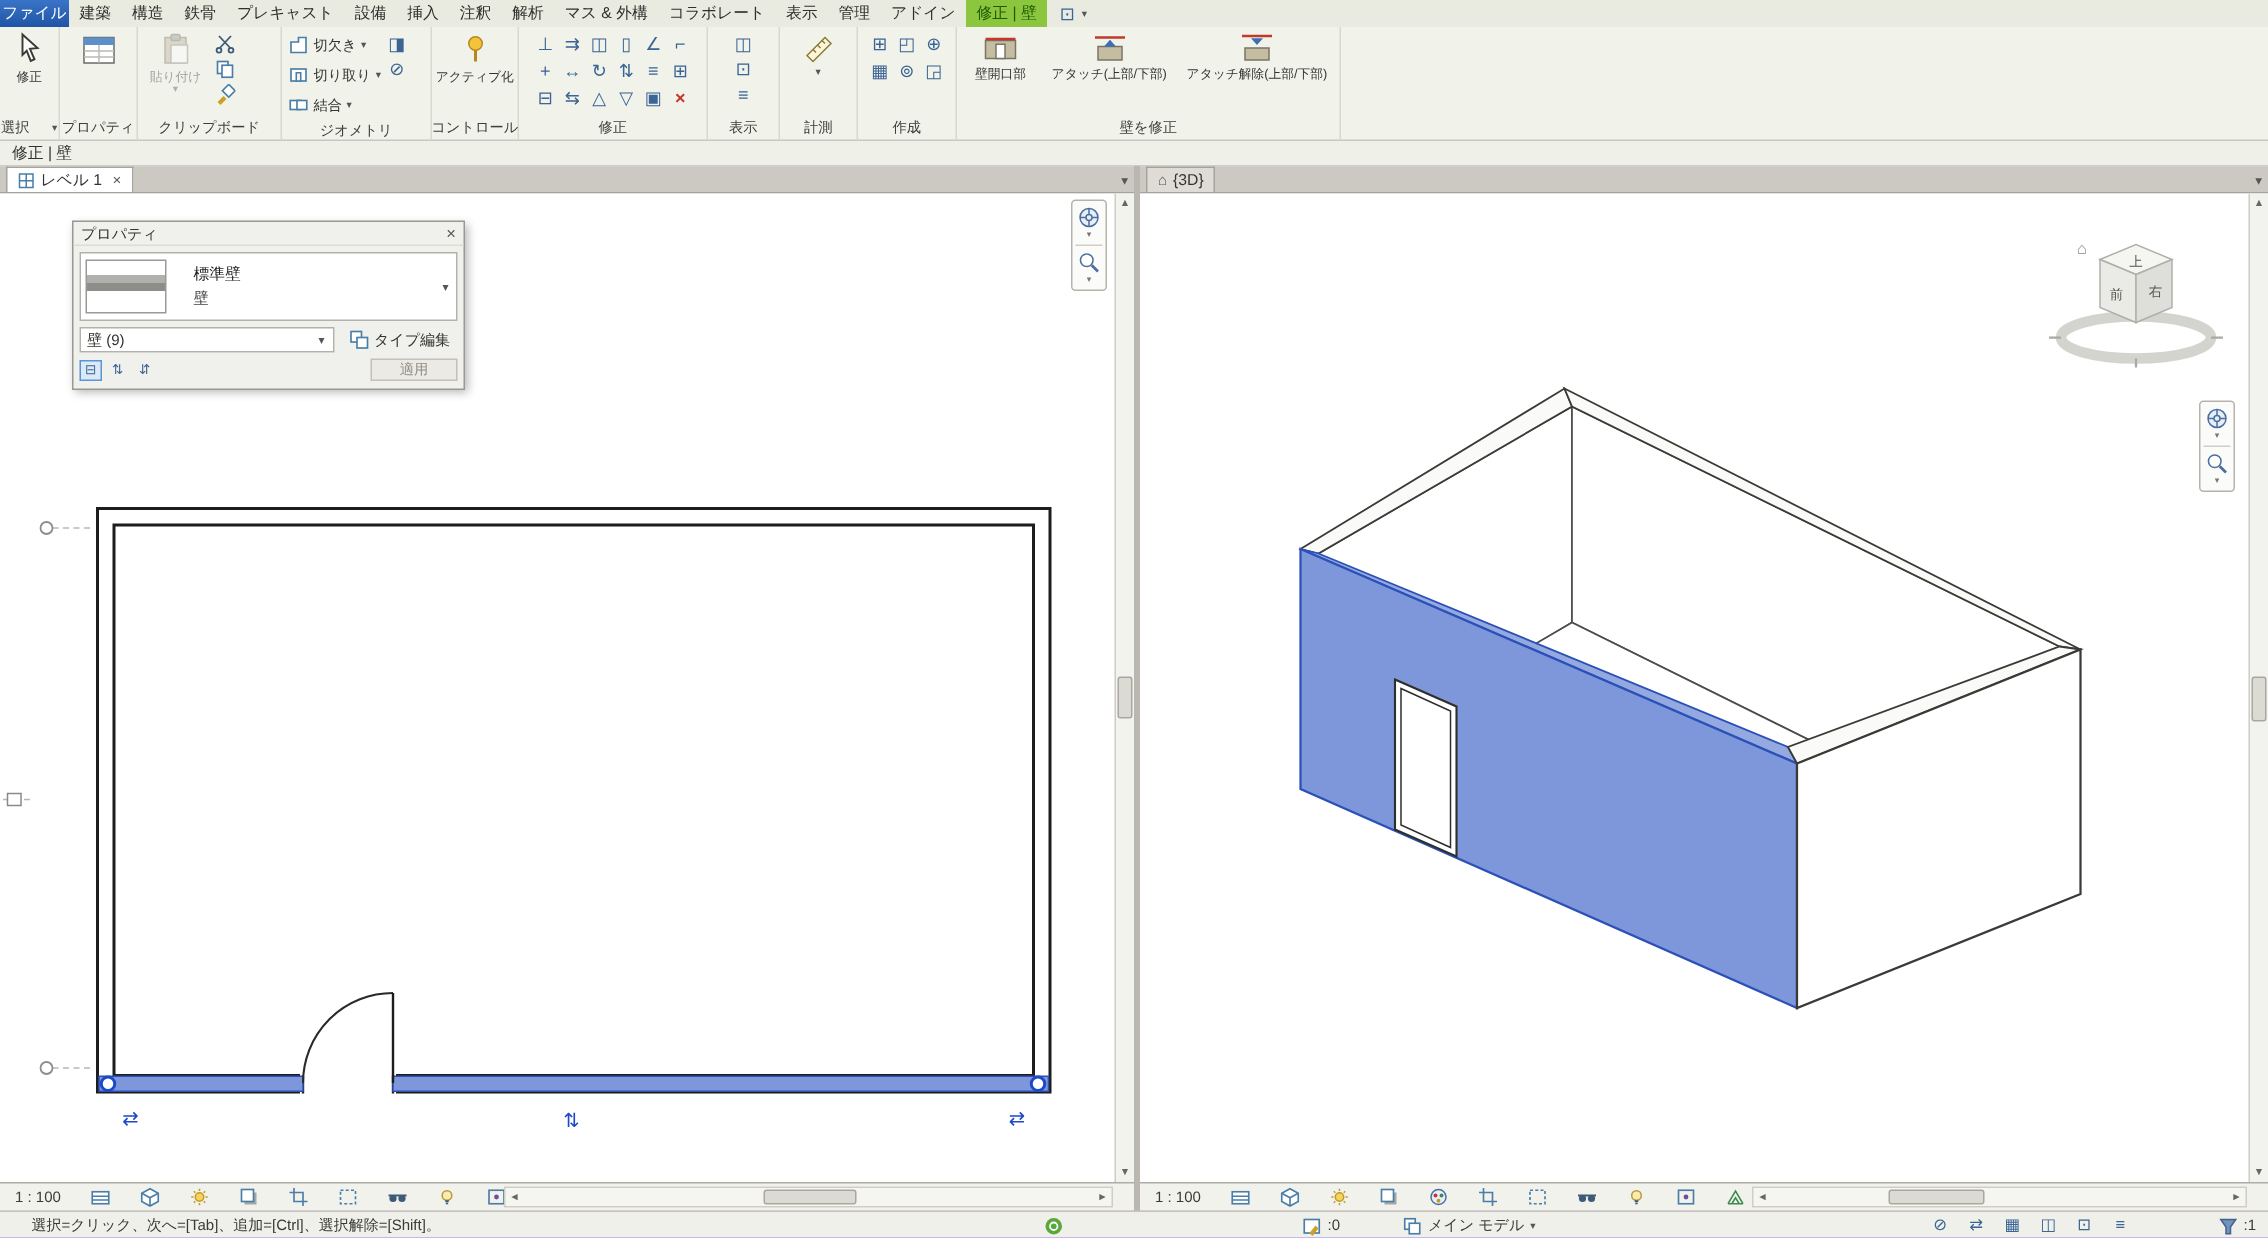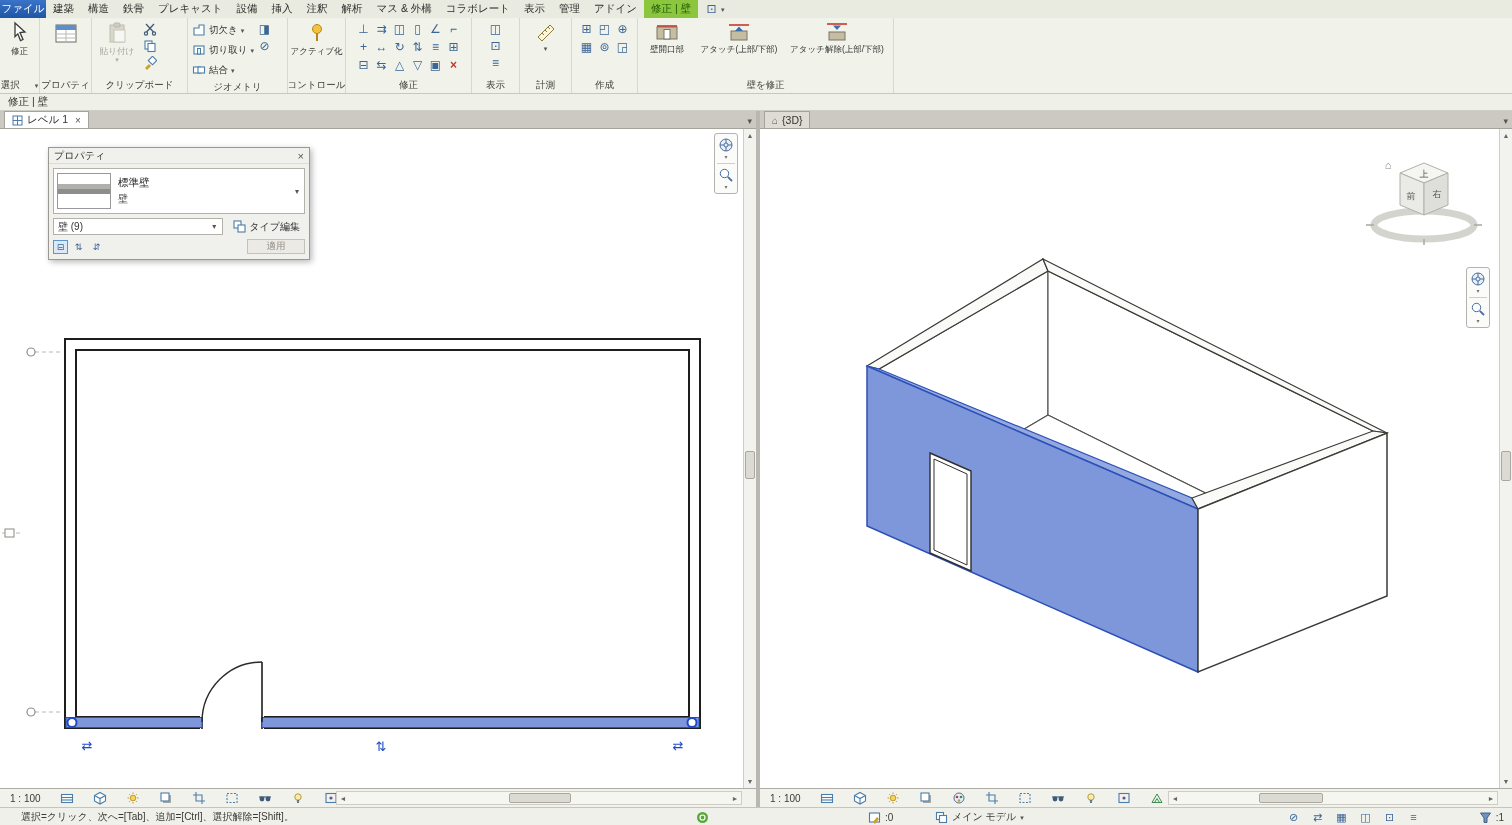--- a/index.html
+++ b/index.html
@@ -57,21 +57,21 @@
 
   
   .vscroll{position:absolute;right:0;top:0;width:13px;height:659px;background:#f2f2ee;border-left:1px solid #cfcdc6}
   .vthumb{position:absolute;left:1px;width:10px;background:#dbdad3;border:1px solid #a9a7a0;border-radius:2px}
   .sarrow{position:absolute;left:0;width:12px;height:13px;color:#666;font-size:7px;display:flex;align-items:center;justify-content:center}
 
   
   .props{position:absolute;left:48px;top:18px;width:262px;background:#f0f0ec;border:1px solid #9a9890;box-shadow:2px 2px 6px rgba(0,0,0,.28);font-size:10px;z-index:5}
   .ptitle{height:16px;display:flex;align-items:center;justify-content:space-between;padding:0 5px;border-bottom:1px solid #dddbd4;color:#33332f}
   .pclose{font-size:11px;color:#555}
-  .typesel{margin:4px;background:#fff;border:1px solid #b3b1aa;height:46px;display:flex;align-items:center;gap:7px;padding:3px}
+  .typesel{margin:4px;background:#fff;border:1px solid #b3b1aa;height:46px;display:flex;align-items:center;gap:18px;padding:3px}
   .thumbimg{width:54px;height:36px;border:1px solid #999;background:linear-gradient(#fff 28%,#b0b0ac 28%,#b0b0ac 44%,#8d8d89 44%,#8d8d89 58%,#fff 58%)}
   .tsel-txt{flex:1;display:flex;flex-direction:column;gap:2px}
   .tsel-name{font-size:10.5px;color:#222}
   .tsel-fam{font-size:10px;color:#444}
   .tsel-caret{font-size:8px;color:#555;padding-right:2px}
   .prow{display:flex;align-items:center;margin:4px;gap:5px}
   .psel{flex:1;height:17px;border:1px solid #b3b1aa;background:#fff;display:flex;align-items:center;justify-content:space-between;padding:0 4px}
   .ptbtn{height:17px;display:flex;align-items:center;gap:3px;padding:0 4px;background:#f0f0ec;border:1px solid transparent}
   .minirow{display:flex;align-items:center;margin:3px 4px 5px;gap:3px}
   .minibtn{width:15px;height:14px;display:flex;align-items:center;justify-content:center;font-size:9px;color:#3b6595;border:1px solid transparent}
@@ -341,21 +341,21 @@
           <span class="gi">◲</span>
         </div>
       </div>
       <div class="glabel">
           <span>作成</span>
         </div>
     </div>
 
 
     <div class="rgroup" style="width:256px">
-      <div class="tools" style="justify-content:flex-start">
+      <div class="tools" style="justify-content:space-between">
         <div class="bigbtn" style="width:52px">
           <svg width="24" height="22" viewBox="0 0 24 22">
             <rect x="2" y="6" width="20" height="12" fill="#c5bda2" stroke="#7a7466"></rect>
             <rect x="9" y="8.5" width="6" height="9.5" fill="#fff" stroke="#7a7466"></rect>
             <line x1="2" y1="5" x2="22" y2="5" stroke="#c0392b" stroke-width="1.6"></line>
           </svg>
           <span class="blabel nowrap">壁開口部</span>
         </div>
         <div class="bigbtn" style="width:86px">
           <svg width="24" height="22" viewBox="0 0 24 22">

